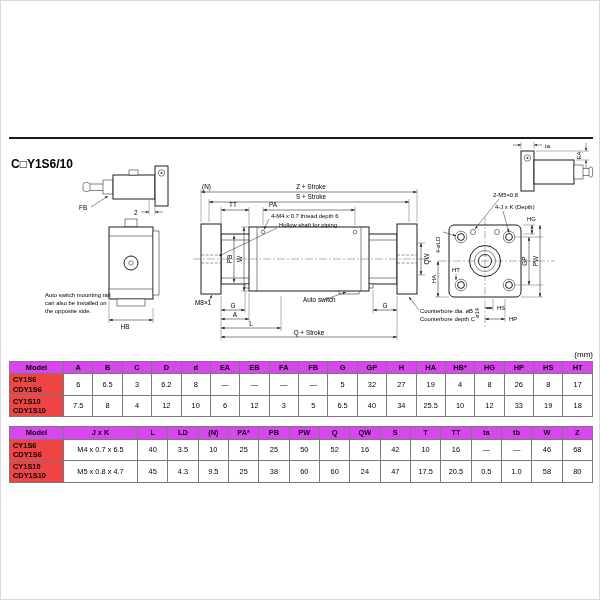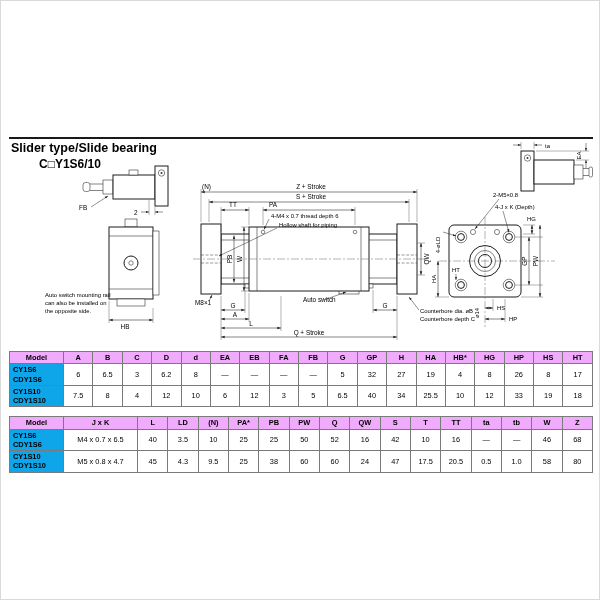--- a/index.html
+++ b/index.html
@@ -1,46 +1,45 @@
 <!DOCTYPE html>
 <html><head>
 <meta charset="utf-8">
 <style>
   html,body{margin:0;padding:0;background:#fff;}
   .page{position:relative;width:600px;height:600px;background:#fff;border:1px solid #d9d9d9;box-sizing:border-box;
         font-family:"Liberation Sans","DejaVu Sans",sans-serif;overflow:hidden;color:#000;}
   .top-rule{position:absolute;left:8px;top:136px;width:584px;height:2px;background:#1a1a1a;}
   .title{position:absolute;left:10px;top:140px;font-size:12.5px;font-weight:bold;}
-  .model-code{position:absolute;left:10px;top:156px;font-size:12px;font-weight:bold;margin-left:28px;}
+  .model-code{position:absolute;left:10px;top:156px;font-size:12px;font-weight:bold;}
   .drawing{position:absolute;left:8px;top:138px;}
   .tables{position:absolute;left:8px;top:349px;width:584px;}
   .mm{text-align:right;font-size:8px;height:10px;line-height:10px;}
   table{border-collapse:collapse;width:584px;table-layout:fixed;margin-top:1px;}
   .t2{margin-top:9px;}
   th,td{border:1px solid #7a7a7a;font-size:7.4px;text-align:center;vertical-align:middle;padding:1px 0;line-height:1.25;}
-  th{background:#f0abfc;font-weight:bold;}
-  td.model{background:#0ea5e9;text-align:left;padding-left:3px;font-weight:bold;white-space:pre-line;}
+  th{background:#d946ef;font-weight:bold;}
+  td.model{background:#ef4444;text-align:left;padding-left:3px;font-weight:bold;white-space:pre-line;}
   svg text{font-size:6.4px;fill:#000;font-family:"Liberation Sans","DejaVu Sans",sans-serif;}
   svg .sm{font-size:5.9px;}
   svg .mid{text-anchor:middle;}
   svg .bf{stroke:#1c1c1c;stroke-width:1;fill:#fff;}
   svg .b2{stroke:#333;stroke-width:.6;fill:none;}
   svg .b2f{stroke:#333;stroke-width:.6;fill:#fff;}
   svg .d{stroke:#222;stroke-width:.55;fill:none;marker-start:url(#ar);marker-end:url(#ar);}
   svg .dl{stroke:#222;stroke-width:.5;fill:none;marker-end:url(#ar);}
   svg .e{stroke:#555;stroke-width:.45;}
   svg .cl{stroke:#666;stroke-width:.5;stroke-dasharray:8 2 2 2;}
   svg .hid{stroke:#444;stroke-width:.55;stroke-dasharray:3 1.6;}
 </style>
 </head>
 <body>
 
 <div class="page">
   <div class="top-rule"></div>
-  <div class="title">Slider type/Slide bearing</div>
   <div class="model-code">C□Y1S6/10</div>
 
   <svg class="drawing" width="584" height="208" viewBox="0 0 584 208">
     <defs>
       <marker id="ar" viewBox="0 0 10 10" refX="9.5" refY="5" markerWidth="7" markerHeight="7" orient="auto-start-reverse">
         <path d="M0,1.8 L9.5,5 L0,8.2 z" fill="#222"></path>
       </marker>
     </defs>
 
     <g>
@@ -240,20 +239,21 @@
       <text class="sm" x="536" y="8.5">ta</text>
       <line class="e" x1="527" y1="12" x2="580" y2="12"></line>
       <line class="e" x1="567" y1="21" x2="580" y2="21"></line>
       <line class="dl" x1="577" y1="4" x2="577" y2="12"></line>
       <line class="dl" x1="577" y1="29" x2="577" y2="21"></line>
       <text class="mid sm" x="572" y="16.5" transform="rotate(-90 572 16.5)">EA</text>
     </g>
   </svg>
 
   <div class="tables">
+    <div class="mm">(mm)</div>
 
     <table>
       <colgroup>
           <col style="width:54px">
         </colgroup>
       <tbody>
       <tr>
         <th>Model</th>
         <th>A</th>
         <th>B</th>

